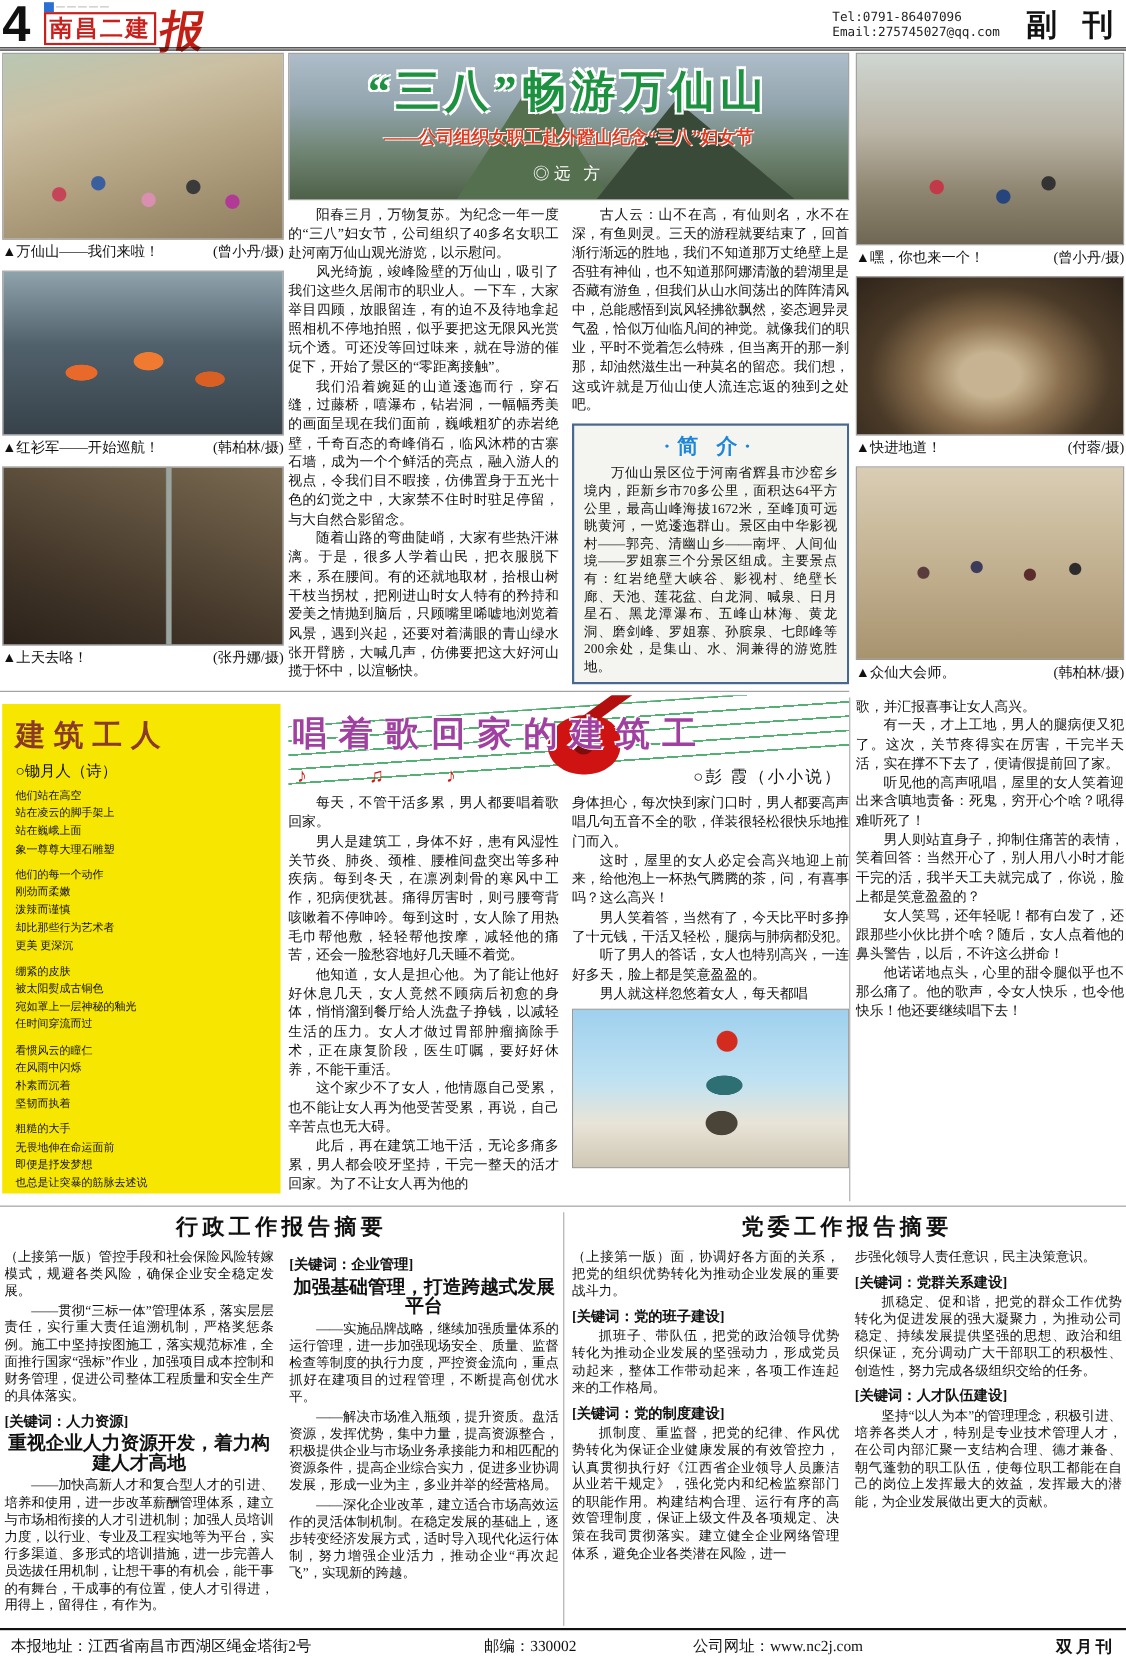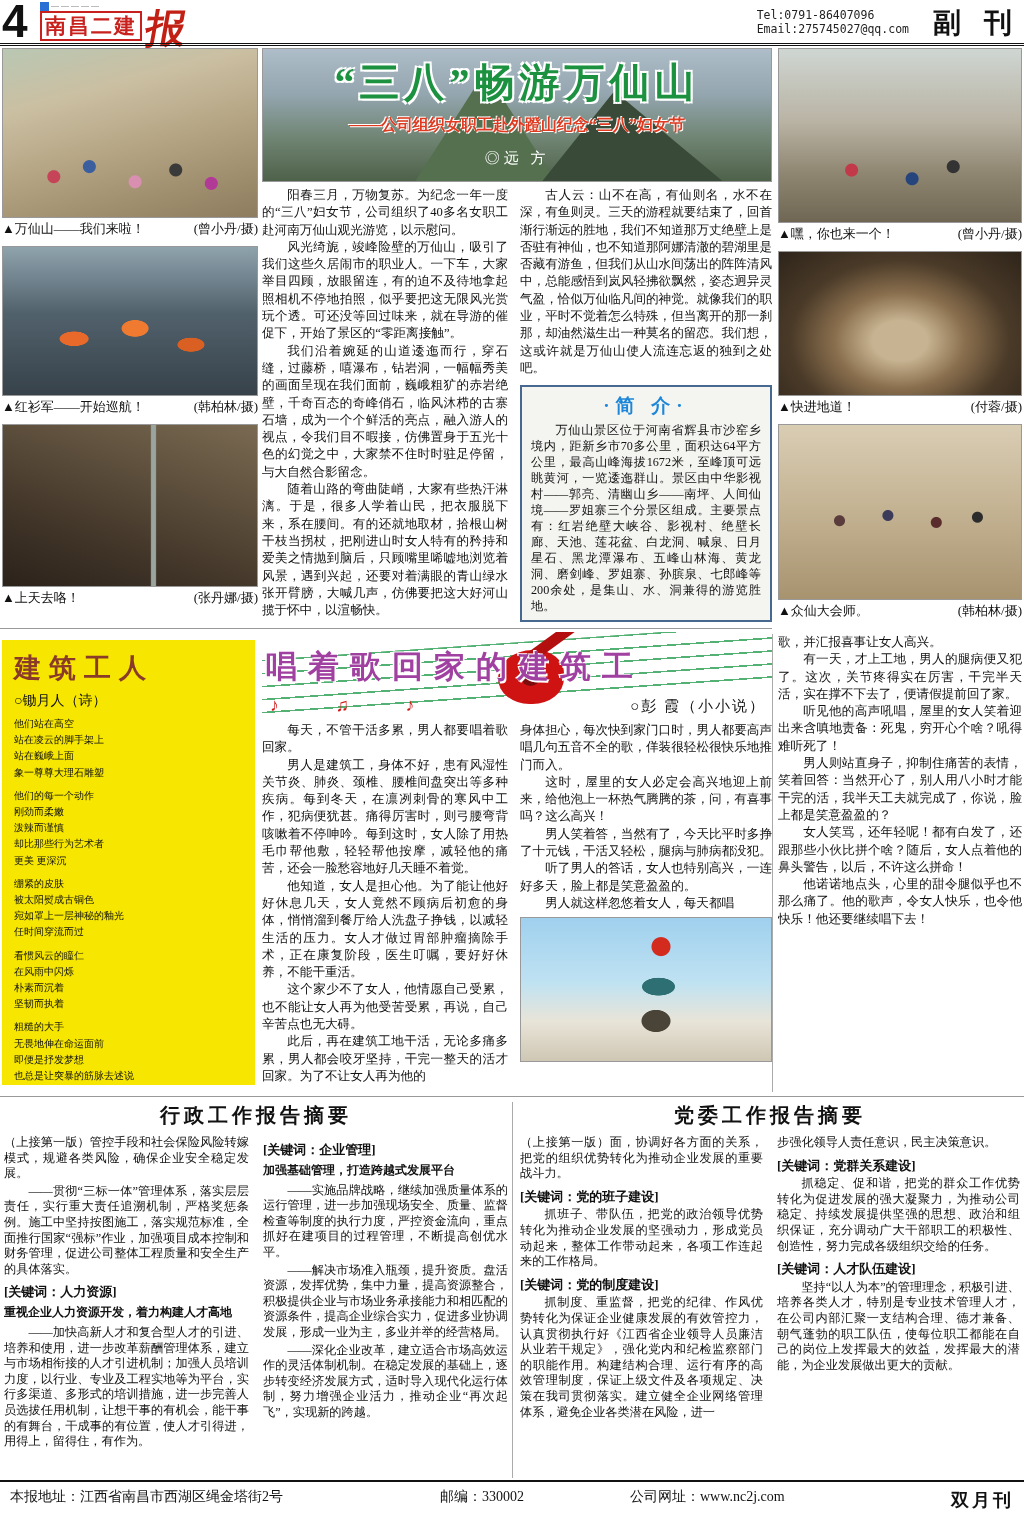--- a/index.html
+++ b/index.html
@@ -102,26 +102,26 @@
   .vr-bot{position:absolute;left:512px;top:1102px;height:376px;border-left:1px solid #aaa;}
   .report{position:absolute;top:1100px;}
   .rep-admin{left:4px;width:504px;}
   .rep-party{left:520px;width:500px;}
   .rep-title{text-align:center;font-size:20px;font-weight:bold;letter-spacing:4px;margin:2px 0 6px;}
   .rep-cols{display:flex;gap:14px;height:340px;overflow:hidden;}
   .rep-col{width:245px;}
   .rep p{font-size:12.2px;line-height:15.6px;text-align:justify;text-indent:2em;margin:0 0 2px;}
   .rep p.noind{text-indent:0;}
   .rep p.kw{font-weight:bold;text-indent:0;font-size:13px;margin:7px 0 3px;}
-  .rep p.sub{font-weight:bold;text-indent:0;text-align:left;font-size:12px;line-height:18px;margin:2px 0 4px;}
+  .rep p.sub{font-weight:bold;text-indent:0;text-align:center;font-size:17px;line-height:18px;margin:2px 0 4px;}
   
   .hr-foot{position:absolute;left:0;top:1480px;width:1024px;border-top:2px solid #111;}
   .footer{position:absolute;left:0;top:1488px;width:1024px;display:flex;padding:0 10px;box-sizing:border-box;font-size:14px;}
   .footer .f-addr{width:430px;} .footer .f-post{width:190px;} .footer .f-web{width:260px;}
-  .footer .f-issue{flex:1;text-align:right;font-weight:bold;font-size:18px;letter-spacing:3px;}
+  .footer .f-issue{flex:1;text-align:right;font-weight:bold;font-size:15px;letter-spacing:3px;}
 </style>
 </head>
 <body>
 
 <div class="page">
 
   <div>
     <div class="pageno">4</div>
     <div class="masthead">
       <div class="tagline"><span class="logo-sq"></span><span>—————</span></div>

